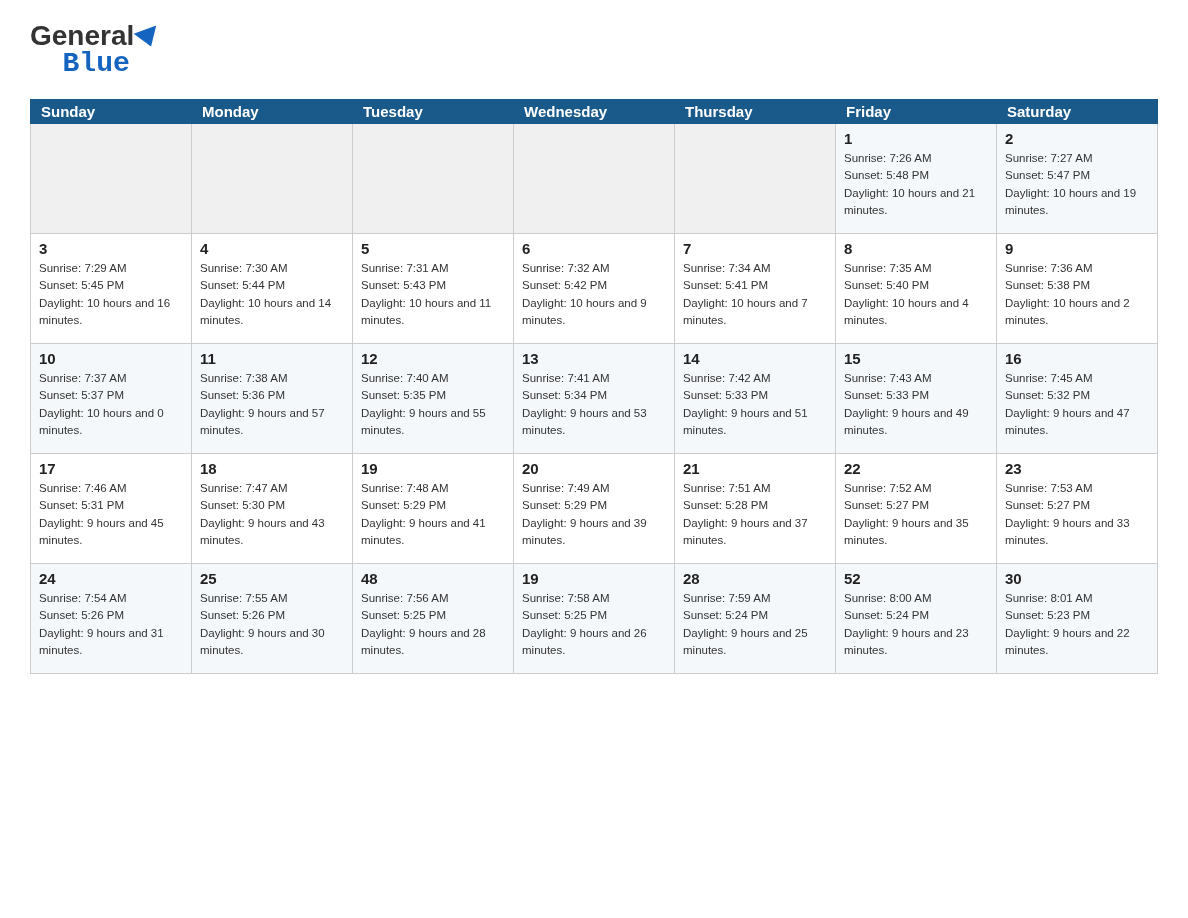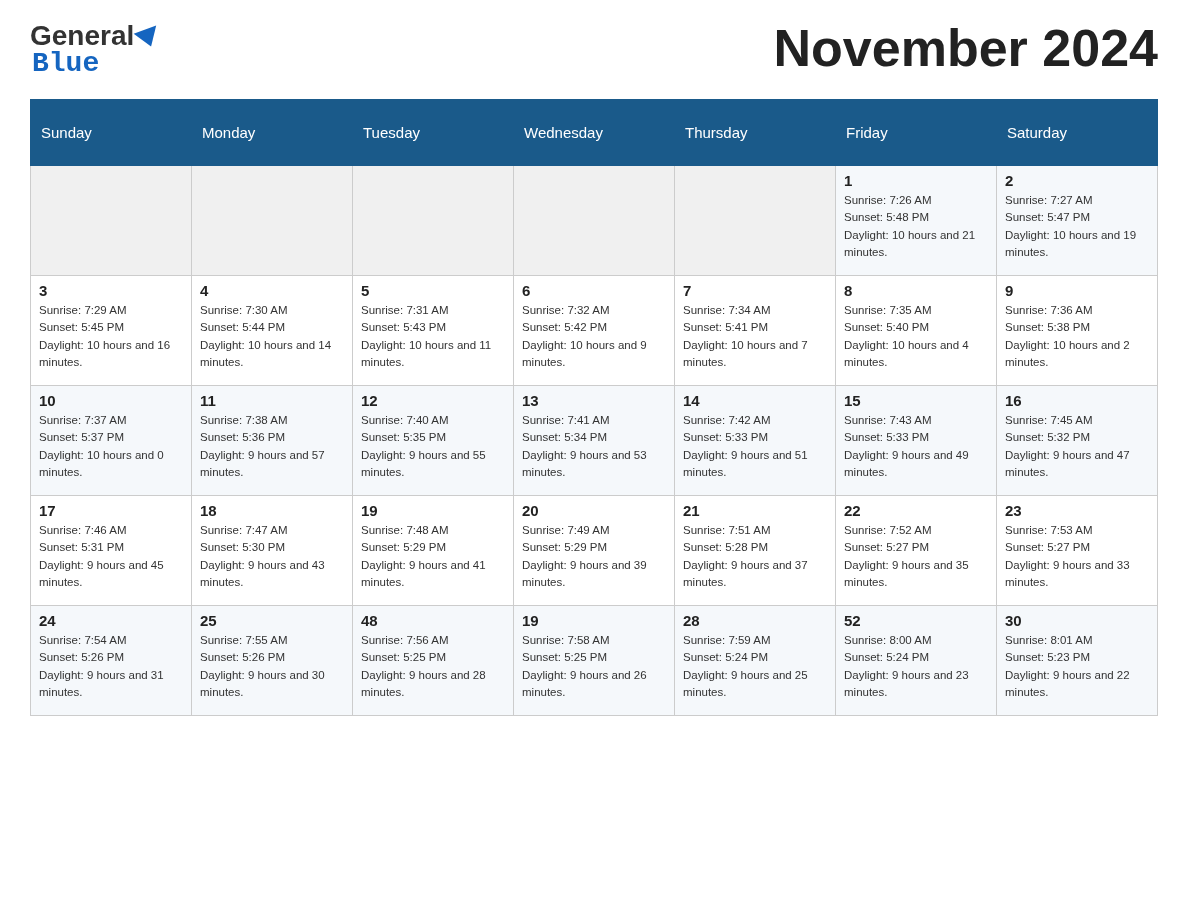--- a/index.html
+++ b/index.html
@@ -12,21 +12,21 @@
     }
     .header {
       display: flex;
       justify-content: space-between;
       align-items: flex-start;
       margin-bottom: 20px;
     }
     .logo {
       display: flex;
       flex-direction: column;
-      align-items: flex-start;
+      align-items: center;
     }
     .logo-general {
       font-size: 28px;
       font-weight: bold;
       color: #333;
       display: flex;
       align-items: center;
     }
     .logo-blue-text {
       color: #1565c0;
@@ -67,22 +67,22 @@
     }
     .calendar {
       width: 100%;
       border-collapse: collapse;
       border: 1px solid #aaa;
     }
     .calendar thead tr th {
       background-color: #1a5a8a;
       color: #fff;
       font-size: 15px;
-      font-weight: normal;
-      padding: 24px 10px;
+      font-weight: bold;
+      padding: 3px 10px;
       border: 1px solid #1a5a8a;
       text-align: left;
     }
     .calendar tbody tr td {
       border: 1px solid #ccc;
       vertical-align: top;
       padding: 6px 8px;
       width: 14.28%;
       min-height: 110px;
       height: 110px;
@@ -119,21 +119,20 @@
   <div class="logo">
     <div class="logo-general">
       <span>General</span>
       <div class="logo-triangle"></div>
     </div>
     <div class="logo-blue-row">
       <span class="logo-blue-text">Blue</span>
     </div>
   </div>
   <div class="title-block">
-    <h1>November 2024</h1>
   </div>
 </div>
 
 <table class="calendar">
   <thead>
     <tr>
     <th>Sunday</th>
         <th>Monday</th>
         <th>Tuesday</th>
         <th>Wednesday</th>

